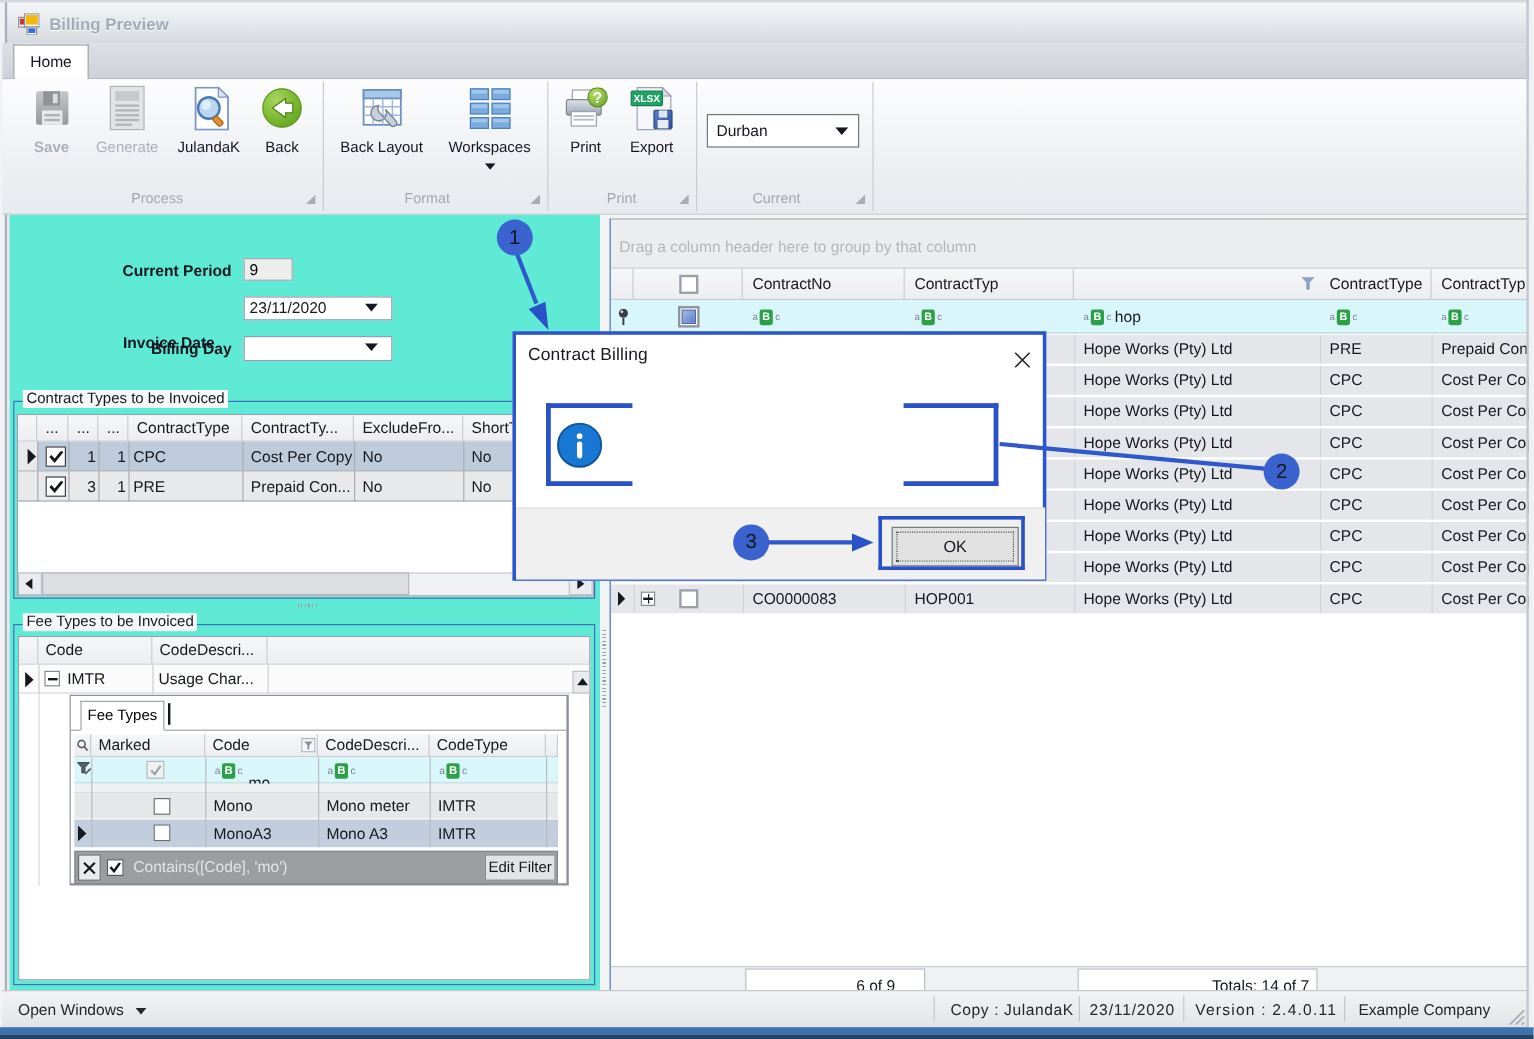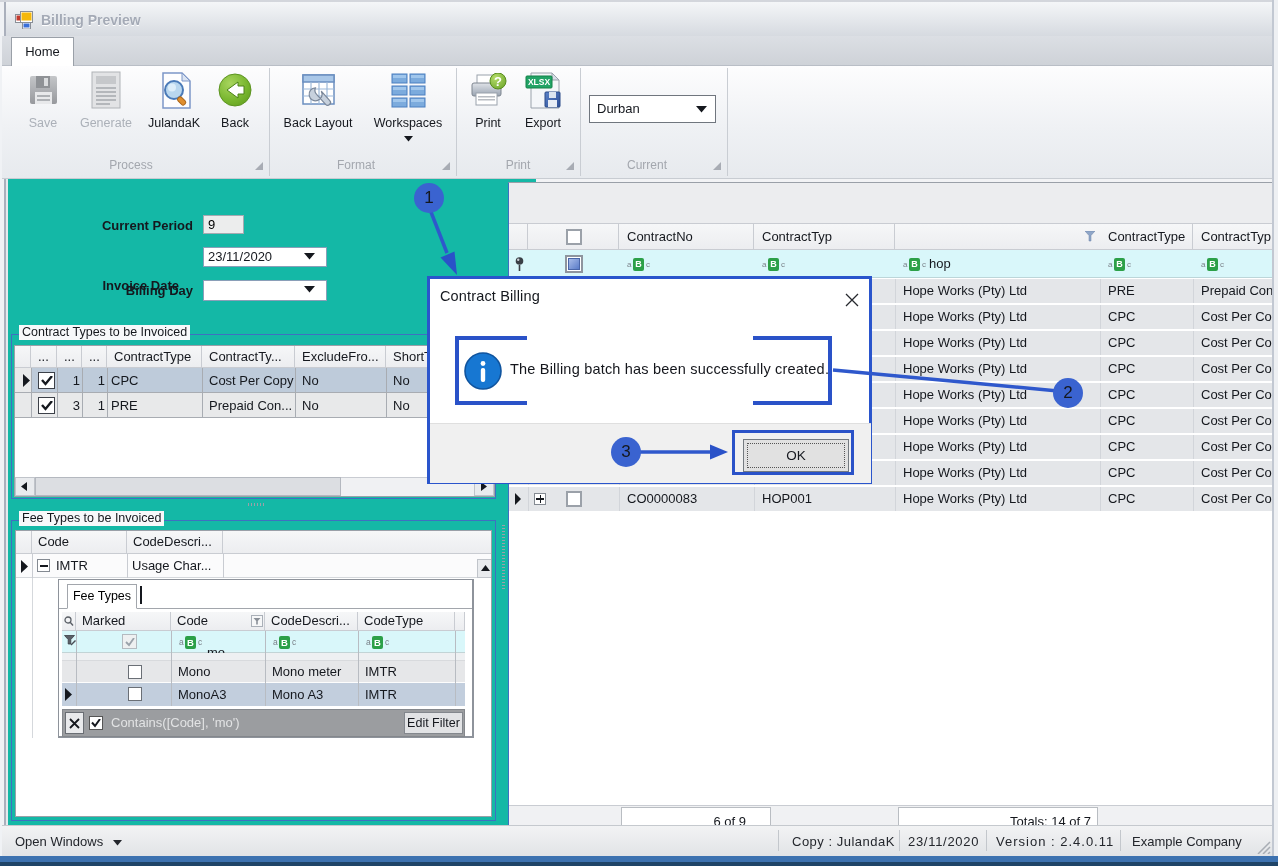--- a/index.html
+++ b/index.html
@@ -10,21 +10,21 @@
 #titlebar{left:2px;top:2px;width:1274px;height:34px;background:linear-gradient(#f4f6f8,#d6dae0);}
 #titletext{left:41px;top:12px;font-size:14px;font-weight:bold;color:#a4aab6;text-shadow:0 1px 0 #fff;}
 #tabrow{left:2px;top:36px;width:1274px;height:29px;background:linear-gradient(#dcdfe4,#ced2d8);border-bottom:1px solid #b9bec6;}
 #hometab{left:11px;top:37px;width:63px;height:29px;background:#fff;border:1px solid #9aa0a8;border-bottom:none;font-size:13px;color:#15181e;text-align:center;line-height:27px;box-sizing:border-box;}
 #ribbon{left:2px;top:66px;width:1274px;height:112px;background:linear-gradient(#fdfdfe,#eff1f4 55%,#e7eaee);border-bottom:1px solid #c8ccd2;}
 .gsep{top:68px;width:1px;height:108px;background:#c9cdd3;}
 .glabel{top:92px;height:16px;font-size:12px;color:#a3a7ae;text-align:center;}
 .btnlabel{top:50px;font-size:12.5px;color:#15181e;text-align:center;white-space:nowrap;}
 .btnlabel.dis{color:#abb0b8;}
 
-#leftpanel{left:8px;top:179px;width:492px;height:646px;background:#14b8a6;padding-left:36px;}
+#leftpanel{left:8px;top:179px;width:492px;height:646px;background:#5eead4;}
 .flabel{font-size:13px;font-weight:bold;color:#15181e;text-align:right;}
 .combo{background:#fff;border:1px solid #8a9fb8;box-sizing:border-box;font-size:13px;color:#15181e;}
 .groupbox{border:1px solid #3f6fc1;}
 .grouplab{font-size:12.5px;color:#15181e;background:#f7f8fa;padding:0 3px;}
 
 .gridhead{background:linear-gradient(#f6f7f8,#ecedf0);border-bottom:1px solid #c9ccd2;box-sizing:border-box;}
 .hcell{position:absolute;font-size:13px;color:#15181e;border-right:1px solid #c9ccd2;box-sizing:border-box;padding-left:6px;overflow:hidden;white-space:nowrap;}
 .cell{position:absolute;font-size:13px;color:#15181e;overflow:hidden;white-space:nowrap;box-sizing:border-box;}
 .rowsilver{background:#e4e6e9;}
 .cyanrow{background:#d9f7fa;}
@@ -93,21 +93,21 @@
     <rect x="8" y="18" width="17" height="12" fill="#e8e9eb"></rect>
     <rect x="10" y="21" width="13" height="2" fill="#aeb1b5"></rect>
     <rect x="10" y="25" width="13" height="2" fill="#aeb1b5"></rect>
     <defs>
           <linearGradient id="gfl" x1="0" y1="0" x2="0" y2="1">
             <stop offset="0" stop-color="#c4c6c9"></stop>
             <stop offset="1" stop-color="#97999d"></stop>
           </linearGradient>
         </defs>
   </svg>
-  <div class="abs btnlabel dis" style="left:11px;width:60px;">Save</div>
+  <div class="abs btnlabel dis" style="left:11px;width:60px;font-weight:bold;">Save</div>
 
   <svg class="abs" style="left:88px;top:5px;" width="32" height="38" viewBox="0 0 32 38">
     <rect x="2" y="1" width="28" height="36" fill="#e2e3e5" stroke="#b0b3b7"></rect>
     <rect x="6" y="5" width="20" height="8" fill="#c6c8cb"></rect>
     <g fill="#b4b7bb">
       <rect x="6" y="16" width="20" height="2"></rect>
           <rect x="6" y="20" width="20" height="2"></rect>
       <rect x="6" y="24" width="20" height="2"></rect>
           <rect x="6" y="28" width="20" height="2"></rect>
       <rect x="6" y="32" width="14" height="2"></rect>
@@ -382,20 +382,21 @@
           </svg>
 <div class="abs" style="left:52px;top:129px;height:28px;line-height:28px;font-size:13px;color:#e2e3e4;">Contains([Code], 'mo')</div>
 <div class="abs" style="left:345px;top:132px;width:59px;height:22px;background:#e2e3e5;border:1px solid #83878d;box-sizing:border-box;font-size:12.5px;text-align:center;line-height:20px;color:#15181e;">Edit Filter</div>
 </div>
 </div>
 </div>
 </div>
 
 <div class="abs" id="rightgrid" style="left:508px;top:182px;width:766px;height:643px;background:#fff;border-left:1px solid #3f6fc1;border-top:1px solid #9aa0a8;box-sizing:border-box;overflow:hidden;">
 <div class="abs" style="left:0;top:0;width:765px;height:41px;background:#ecedef;border-bottom:1px solid #c9ccd2;box-sizing:border-box;"></div>
+<div class="abs" style="left:7px;top:15px;font-size:13px;color:#b2b6bd;">Drag a column header here to group by that column</div>
 <div class="abs gridhead" style="left:0;top:41px;width:765px;height:26px;"></div>
 <div class="abs hcell" style="left:0px;top:41px;width:19px;height:26px;line-height:25px;padding-left:8px;"></div>
 <div class="abs hcell" style="left:19px;top:41px;width:91px;height:26px;line-height:25px;padding-left:8px;"></div>
 <div class="abs hcell" style="left:110px;top:41px;width:135px;height:26px;line-height:25px;padding-left:8px;">ContractNo</div>
 <div class="abs hcell" style="left:245px;top:41px;width:141px;height:26px;line-height:25px;padding-left:8px;">ContractTyp</div>
 <div class="abs hcell" style="left:591px;top:41px;width:93px;height:26px;line-height:25px;padding-left:8px;">ContractType</div>
 <div class="abs hcell" style="left:684px;top:41px;width:82px;height:26px;line-height:25px;padding-left:8px;">ContractTyp</div>
 <div class="abs" style="left:57px;top:46px;width:16px;height:16px;background:#fff;border:2px solid #9ba1a9;box-sizing:border-box;"></div>
 <svg class="abs" style="left:576px;top:48px;" width="10" height="11">
       <path d="M0 0 L10 0 L6 4.5 L6 10 L4 10 L4 4.5 Z" fill="#8fa6c8" stroke="#6a82a8" stroke-width="0.5"></path>
@@ -555,21 +556,20 @@
       <path d="M1 1 L13 13 M13 1 L1 13" stroke="#26292e" stroke-width="1.3"></path>
     </svg>
   <div class="abs" style="left:0;top:144px;width:441px;height:60px;background:#f0f0f0;border-top:1px solid #dfdfdf;box-sizing:border-box;"></div>
   <div class="abs" style="left:313px;top:160px;width:106px;height:33px;background:#e1e1e1;border:1px solid #747a80;box-sizing:border-box;"></div>
   <div class="abs" style="left:317px;top:164px;width:98px;height:25px;border:1px dotted #555;box-sizing:border-box;font-size:13.5px;text-align:center;line-height:23px;color:#15181e;">OK</div>
   <svg class="abs" style="left:34px;top:73px;" width="38" height="38">
       <circle cx="19" cy="19" r="18" fill="#1777d2" stroke="#10549e" stroke-width="1.6"></circle>
       <circle cx="19" cy="11.5" r="2.4" fill="#fff"></circle>
       <rect x="16.8" y="16" width="4.4" height="14" rx="2" fill="#fff"></rect>
     </svg>
-  <div class="abs" style="left:80px;top:81px;width:330px;height:19px;line-height:19px;font-size:14.5px;letter-spacing:0.2px;color:#14161c;white-space:nowrap;">The Billing batch has been successfully created.</div>
 </div>
 <div class="brk" style="left:455px;top:336px;width:72px;height:4px;"></div>
 <div class="brk" style="left:455px;top:336px;width:4px;height:69px;"></div>
 <div class="brk" style="left:455px;top:401px;width:72px;height:4px;"></div>
 <div class="brk" style="left:753px;top:336px;width:79px;height:4px;"></div>
 <div class="brk" style="left:828px;top:336px;width:4px;height:69px;"></div>
 <div class="brk" style="left:753px;top:401px;width:79px;height:4px;"></div>
 <div class="brk" style="left:732px;top:430px;width:122px;height:3px;"></div>
 <div class="brk" style="left:732px;top:472px;width:122px;height:3px;"></div>
 <div class="brk" style="left:732px;top:430px;width:3px;height:45px;"></div>

